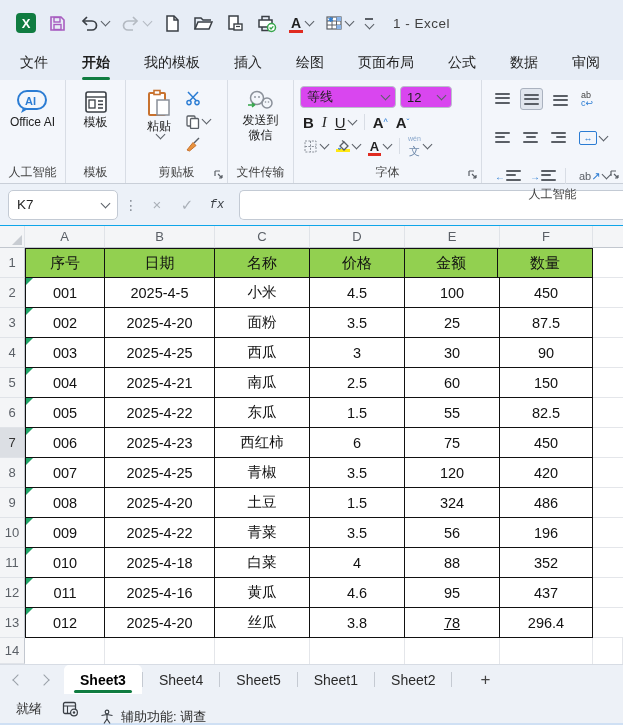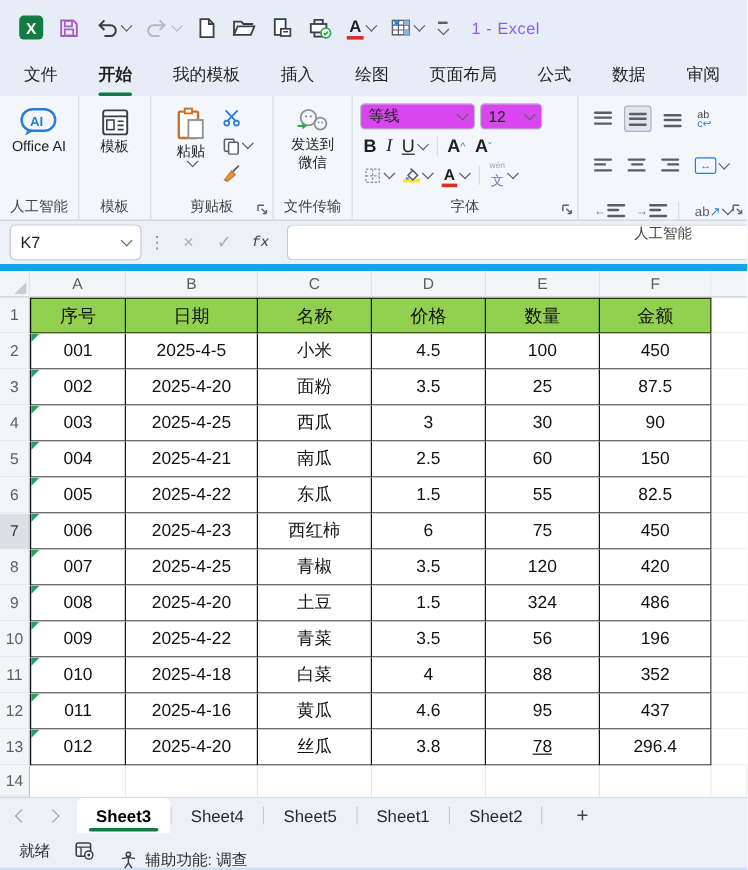--- a/index.html
+++ b/index.html
@@ -5,21 +5,21 @@
   html,body{margin:0;padding:0;background:#fff;}
   #app{position:relative;width:623px;height:725px;overflow:hidden;
        font-family:"Liberation Sans","DejaVu Sans",sans-serif;color:#1f1f1f;
        background:#eaf0f8;user-select:none;}
   
   .titlebar{height:46px;display:flex;align-items:center;padding-left:10px;gap:0;background:#e7edf6;}
   .qat-item{display:flex;align-items:center;justify-content:center;height:28px;padding:0 6px;border-radius:4px;}
   .chev{width:6px;height:6px;display:inline-block;border-right:1.4px solid #5a5f66;border-bottom:1.4px solid #5a5f66;transform:rotate(45deg);margin-left:3px;margin-top:-3px;}
   .chev.gray{border-color:#b4bac2;}
   .excel-logo{width:20px;height:20px;background:#107c41;border-radius:4px;color:#fff;font-weight:bold;font-size:13px;display:flex;align-items:center;justify-content:center;}
-  .win-title{font-size:13.5px;color:#8b5cf6;margin-left:14px;letter-spacing:.5px;}
+  .win-title{font-size:13.5px;color:#404040;margin-left:14px;letter-spacing:.5px;}
   svg.ic{display:block;}
   
   .menubar{height:34px;display:flex;align-items:center;padding-left:18px;gap:30px;background:#e7edf6;font-size:14px;}
   .menu-item{position:relative;padding:4px 2px;cursor:default;white-space:nowrap;}
   .menu-item.active{font-weight:bold;}
   .menu-item.active::after{content:"";position:absolute;left:2px;right:2px;bottom:-4px;height:3px;border-radius:2px;background:#107c41;}
   
   .ribbon{height:104px;background:#f3f6fb;border-bottom:1px solid #c9cfd8;display:flex;box-sizing:border-box;}
   .rgroup{position:relative;display:flex;flex-direction:column;box-sizing:border-box;border-right:1px solid #d8dde5;padding:6px 4px 2px 4px;}
   .rgroup-body{flex:1;display:flex;align-items:flex-start;justify-content:center;gap:4px;}
@@ -45,21 +45,21 @@
   .h-left span{align-self:flex-start;width:15px}.h-center span{align-self:center;width:15px}
   .h-center span:nth-child(2){width:10px}.h-right span{align-self:flex-end;width:15px}
   .selbox{background:#e1e6ee;border:1px solid #aab2bf;border-radius:3px;}
   .mergebox{width:16px;height:12px;border:1.6px solid #2b7cd3;border-radius:2px;display:flex;align-items:center;justify-content:center;font-size:9px;color:#2b7cd3;}
   .wraptxt{font-size:9px;line-height:8px;color:#444;text-align:left;}
   .wraptxt b{color:#2b7cd3;font-weight:normal;}
   .orient{font-size:11px;color:#5a5f66;}
   .orient b{color:#2b7cd3;font-weight:normal;}
   .indent{display:flex;align-items:center;gap:1px;font-size:10px;color:#2b7cd3;}
   
-  .fbar{height:42px;background:#ecf1f8;display:flex;align-items:center;padding:0 0 0 8px;border-bottom:6px solid #0ea5e9;box-sizing:border-box;gap:6px;}
+  .fbar{height:42px;background:#ecf1f8;display:flex;align-items:center;padding:0 0 0 8px;border-bottom:1px solid #0ea5e9;box-sizing:border-box;gap:6px;}
   .namebox{width:92px;height:28px;background:#fff;border:1px solid #c3cad4;border-radius:5px;display:flex;align-items:center;justify-content:space-between;padding:0 8px;font-size:13.5px;}
   .dots{color:#8a9099;font-size:14px;letter-spacing:1px;}
   .fbtn{width:24px;text-align:center;color:#aab0b8;font-size:15px;}
   .fxlab{font-family:Liberation Mono, monospace;font-style:italic;font-size:12px;color:#3a3f45;}
   .finput{flex:1;height:28px;background:#fff;border:1px solid #c3cad4;border-radius:5px 0 0 5px;border-right:none;margin-left:4px;font-size:13px;display:flex;align-items:center;padding:0 8px;color:#222;}
   
   .grid{background:#fff;}
   .grow{display:flex;}
   .cell{box-sizing:border-box;display:flex;align-items:center;justify-content:center;position:relative;overflow:hidden;}
   .ch{background:#f4f5f7;border-right:1px solid #e0e3e8;border-bottom:1px solid #c2c7cf;color:#5a5f66;font-size:13px;height:22px;}
@@ -467,22 +467,22 @@
         <div class="cell ch" style="width: 95px;">E</div>
         <div class="cell ch" style="width: 93px;">F</div>
         <div class="cell ch" style="width: 30px; border-right: none;"></div>
       </div>
       <div class="grow" style="height: 30px; overflow: hidden;">
         <div class="cell rh" style="width: 25px;">1</div>
         <div class="cell hcell first" style="width: 80px;">序号</div>
         <div class="cell hcell" style="width: 110px;">日期</div>
         <div class="cell hcell" style="width: 95px;">名称</div>
         <div class="cell hcell" style="width: 95px;">价格</div>
+        <div class="cell hcell" style="width: 93px;">金额</div>
         <div class="cell hcell" style="width: 95px;">数量</div>
-        <div class="cell hcell" style="width: 93px;">金额</div>
         <div class="cell gcell" style="width: 30px;"></div>
       </div>
       <div class="grow" style="height: 30px; overflow: hidden;">
         <div class="cell rh" style="width: 25px;">2</div>
         <div class="cell dcell first" style="width: 80px;">001<span class="tri"></span></div>
         <div class="cell dcell" style="width: 110px;">2025-4-5</div>
         <div class="cell dcell" style="width: 95px;">小米</div>
         <div class="cell dcell" style="width: 95px;">4.5</div>
         <div class="cell dcell" style="width: 95px;">100</div>
         <div class="cell dcell" style="width: 93px;">450</div>

